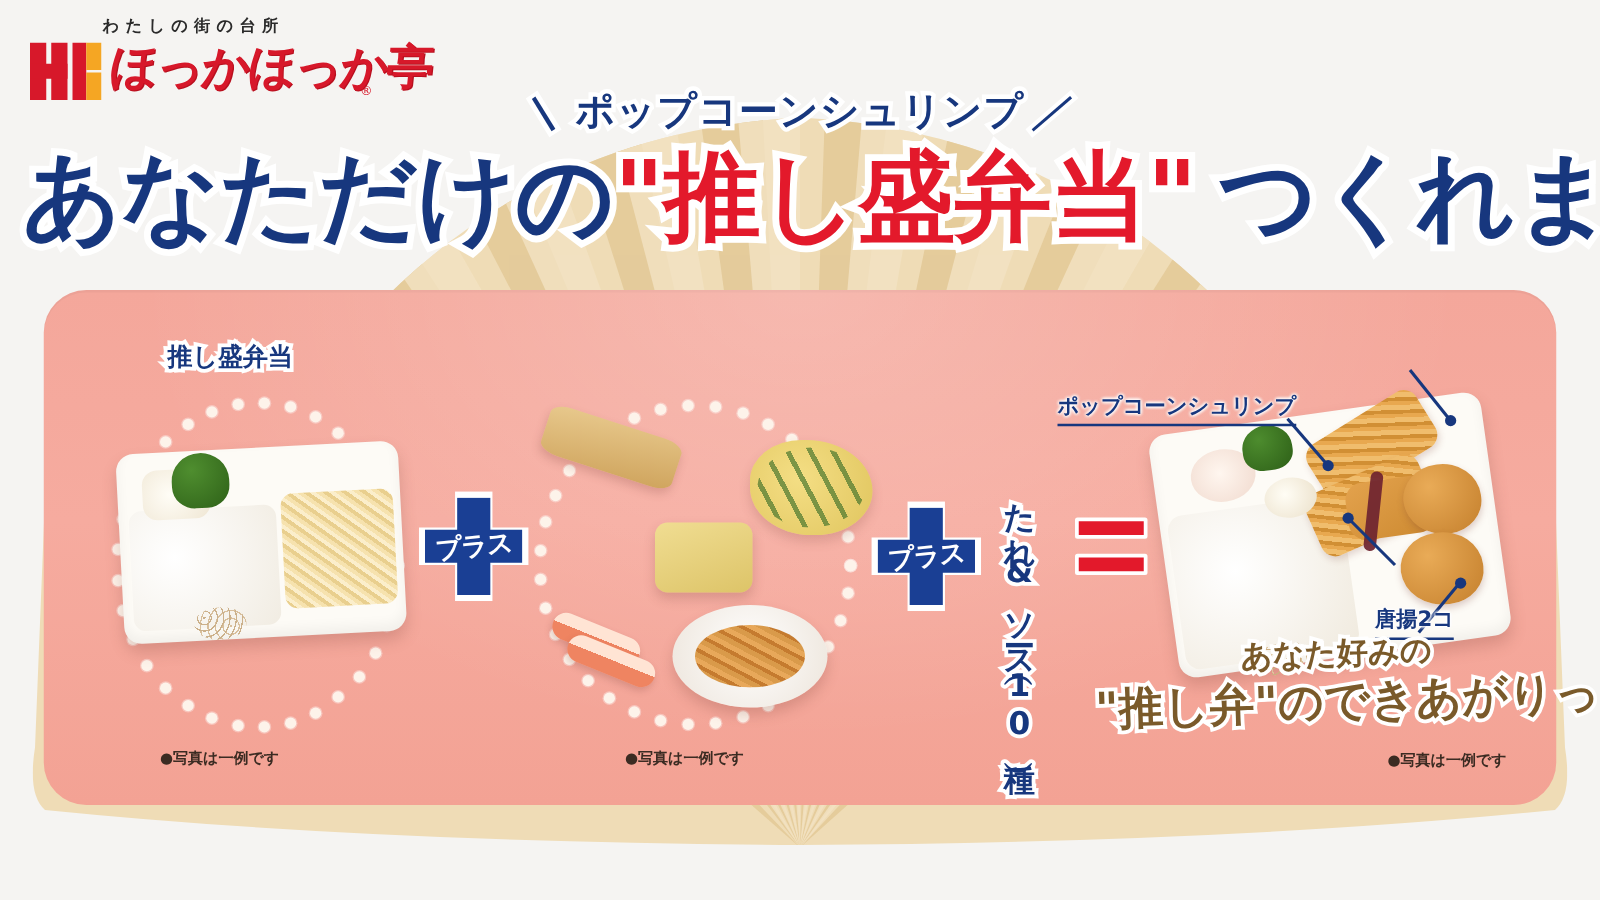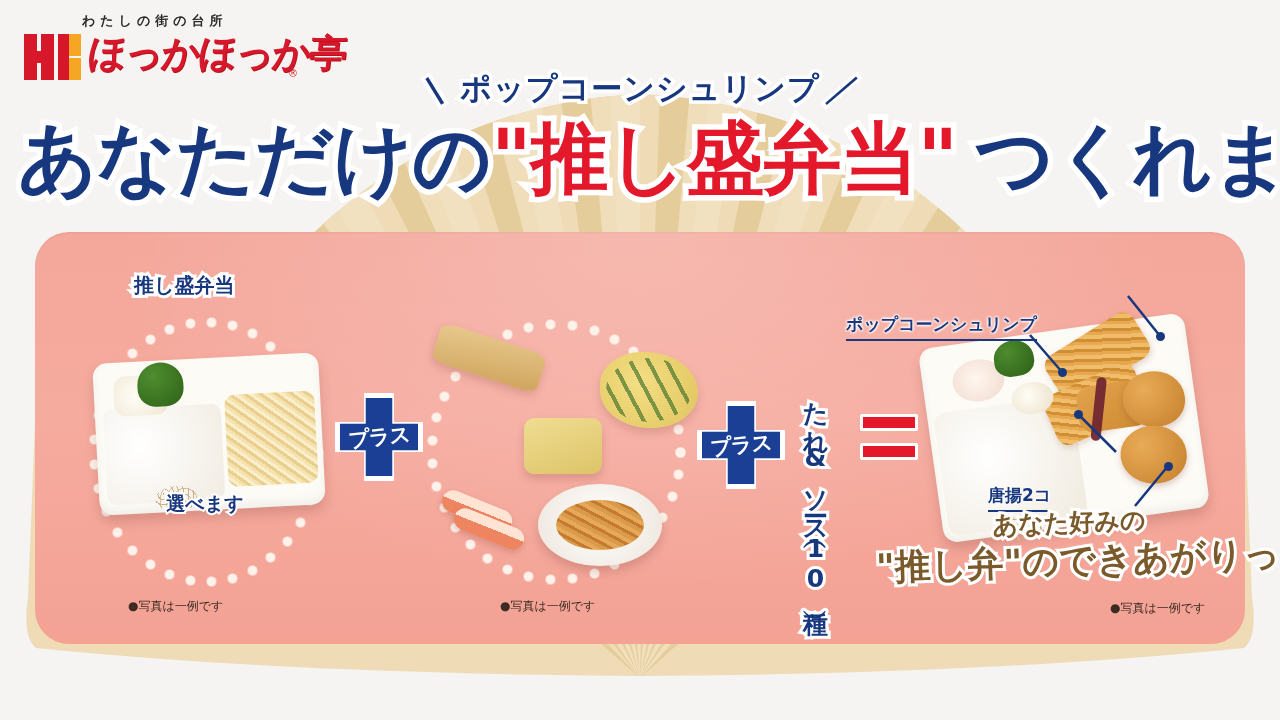--- a/index.html
+++ b/index.html
@@ -146,34 +146,34 @@
      background:radial-gradient(circle at 40% 40%,#fffdf5,#eadfc8);}
 
   
   .callout{position:absolute;font-size:17px;font-weight:700;color:#17377e;white-space:nowrap;
      padding-bottom:3px;border-bottom:2.5px solid #17377e;
      text-shadow:0 0 3px #fff,0 0 3px #fff,0 0 3px #fff,0 0 3px #fff;}
   .callout .pl{color:#e3192b;}
   #co-shiromi{left:916px;top:270px;}
   #co-popcorn{left:846px;top:313px;}
   #co-korokke{left:963px;top:430px;}
-  #co-karaage{left:988px;top:484px;}
+  #co-karaage{left:1100px;top:484px;}
   .leader{position:absolute;stroke:#17377e;stroke-width:2.5;fill:none;}
   .dotend{position:absolute;width:9px;height:9px;border-radius:50%;background:#17377e;}
 
   
   .ricenote{position:absolute;left:86px;top:492px;width:238px;text-align:center;font-size:19px;
      font-weight:700;color:#17377e;line-height:1.26;
      -webkit-text-stroke:4px #ffffff;paint-order:stroke fill;}
   .closing{position:absolute;left:876px;top:506px;width:386px;text-align:center;color:#7a5a2a;font-weight:700;
      -webkit-text-stroke:6px #ffffff;paint-order:stroke fill;}
   .closing .c1{font-size:25px;display:block;transform:rotate(-2deg);}
   .closing .c2{font-size:36px;display:block;margin-top:-2px;transform:rotate(-2deg);white-space:nowrap;}
 
-  .note{position:absolute;font-size:12px;color:#3b2b22;font-weight:400;white-space:nowrap;}
+  .note{position:absolute;font-size:12px;color:#3b2b22;font-weight:700;white-space:nowrap;}
   #note1{left:128px;top:598px;} #note2{left:500px;top:598px;} #note3{left:1110px;top:600px;}
 </style>
 </head>
 <body>
 
 <div id="stage">
 
   <div class="rays-wrap">
     <div class="arch">
       <svg width="1264" height="642" viewBox="0 0 1264 642">
@@ -385,21 +385,20 @@
   <div class="dotend" style="left:1164px;top:462px;"></div>
 
   <div class="callout" id="co-popcorn">
     <span>ポップコーンシュリンプ</span>
   </div>
   <div class="callout" id="co-karaage">
     <span>唐揚2コ</span>
   </div>
 
   <div class="ricenote">
-    <div>選べます</div>
   </div>
 
   <div class="closing">
     <span class="c1">あなた好みの</span>
     <span class="c2">"推し弁"のできあがりっ!</span>
   </div>
 
   <div class="note" id="note1">●写真は一例です</div>
   <div class="note" id="note2">●写真は一例です</div>
   <div class="note" id="note3">●写真は一例です</div>

